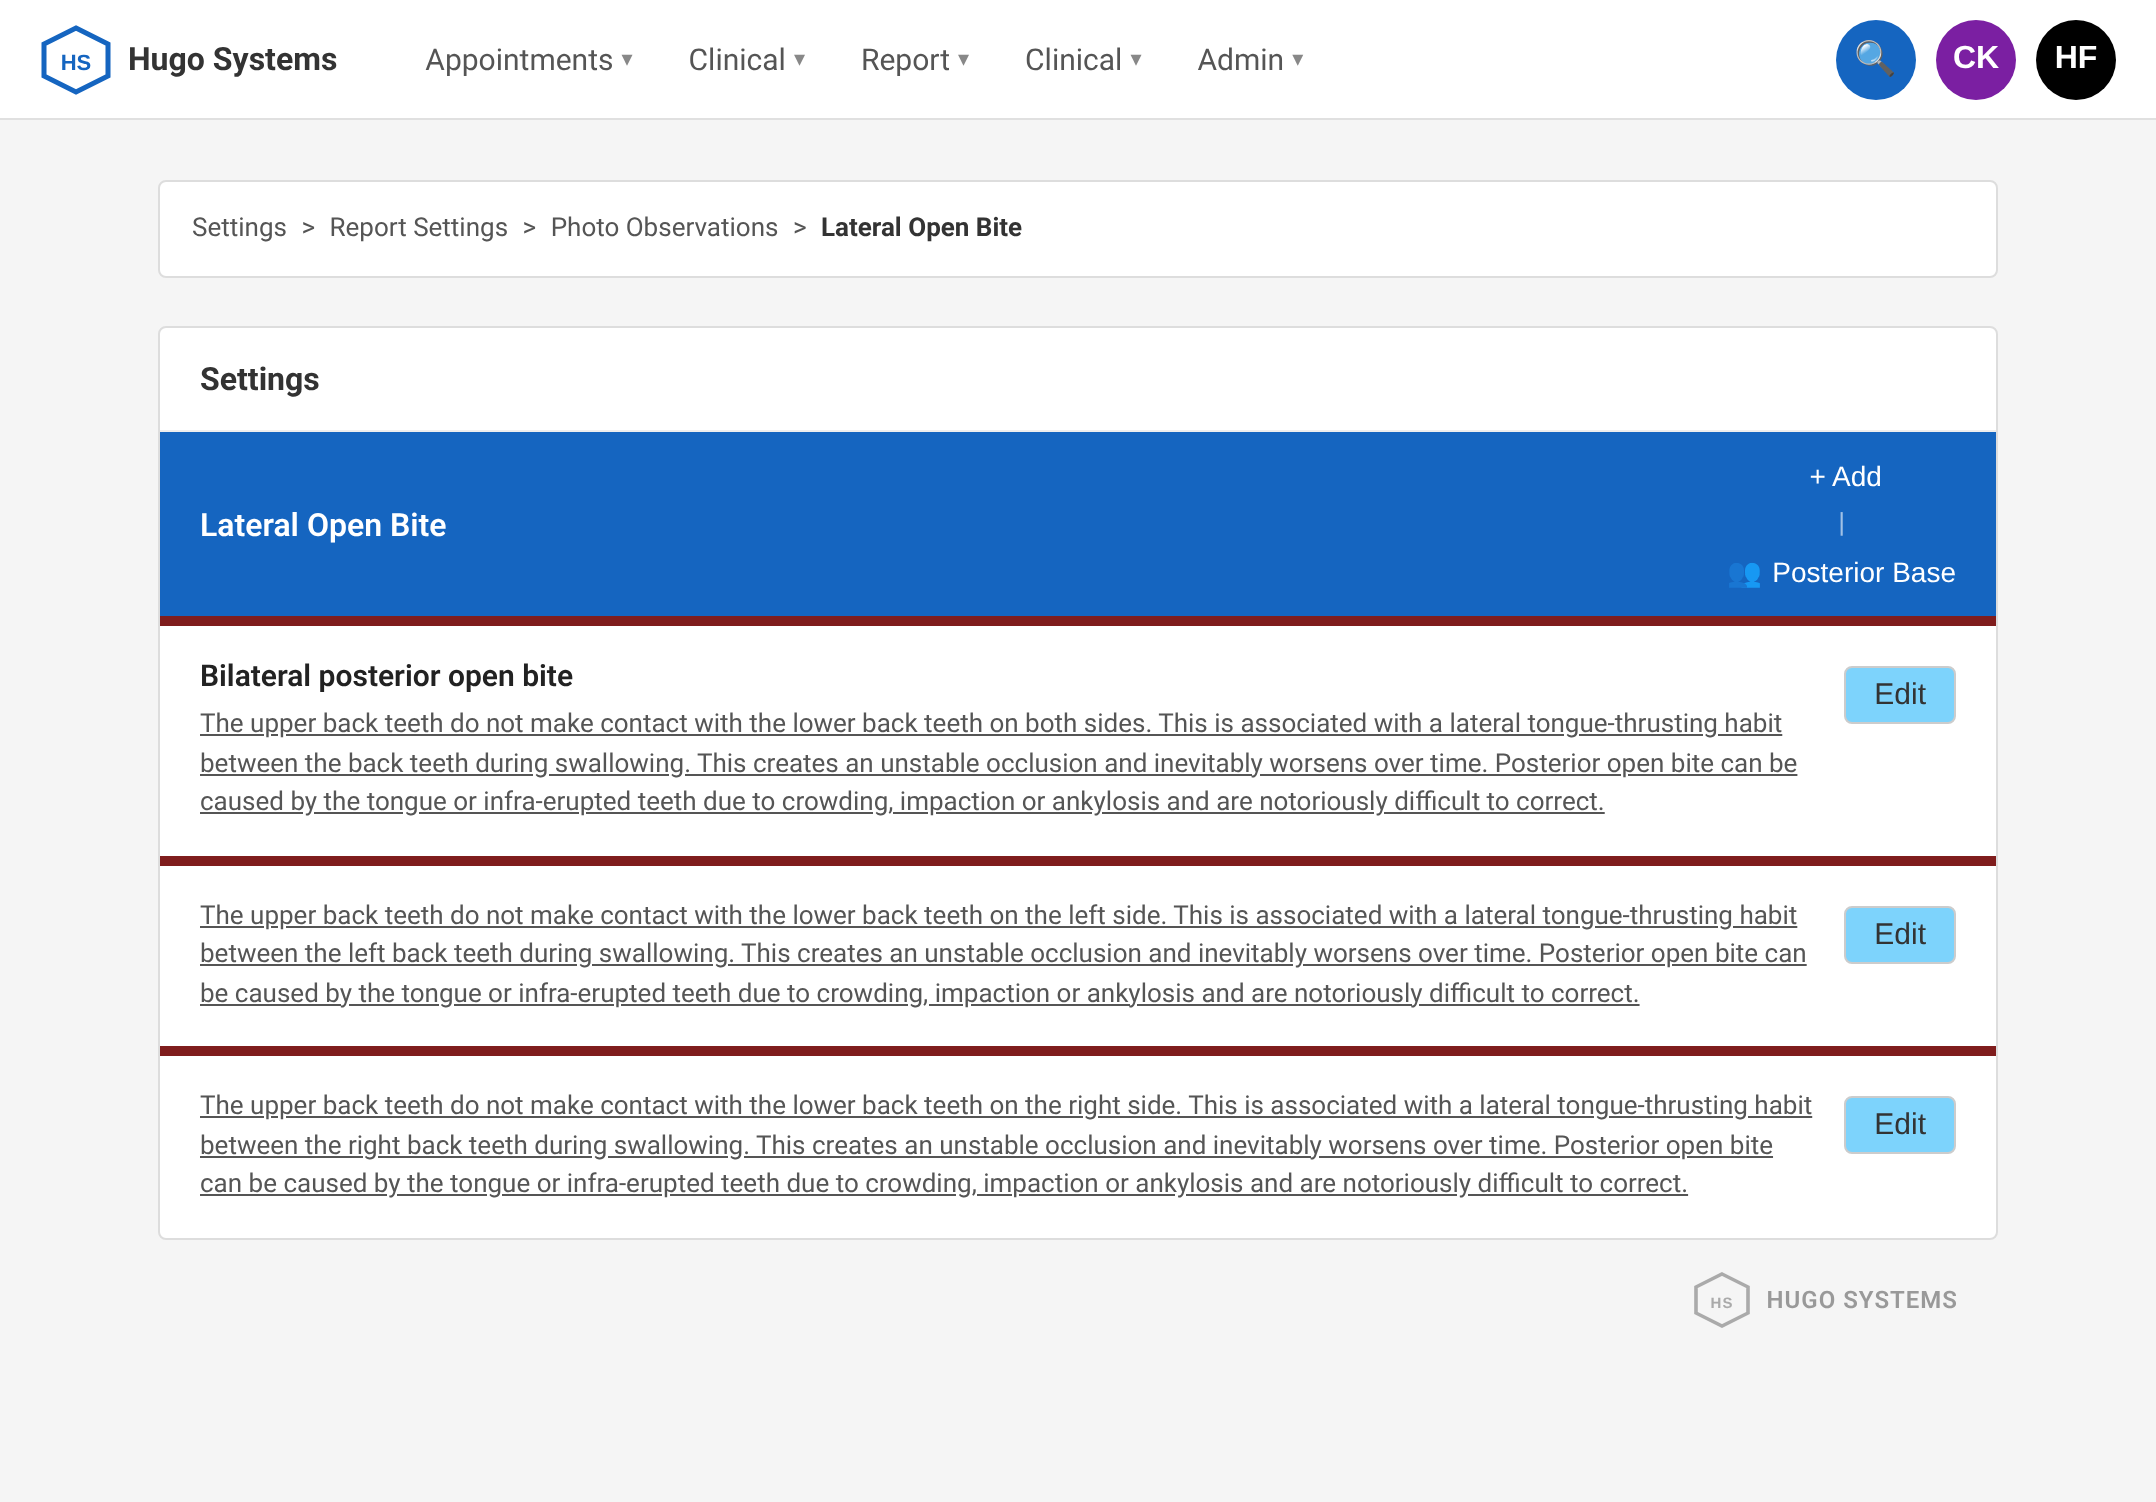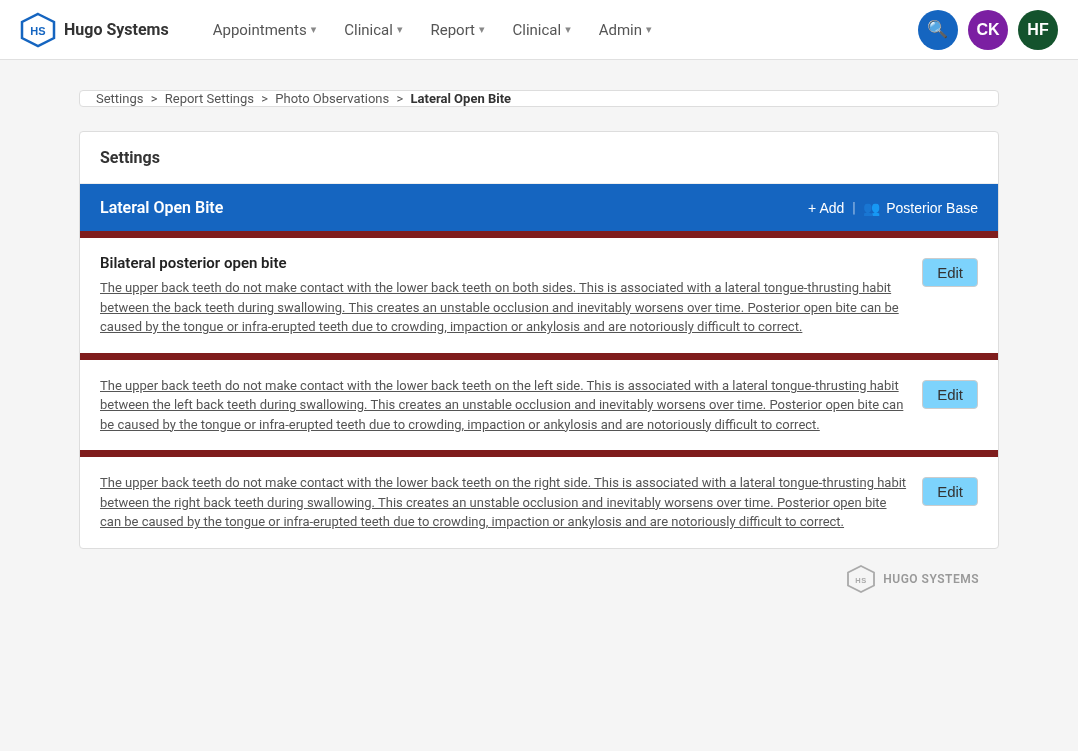--- a/index.html
+++ b/index.html
@@ -58,35 +58,35 @@
       border: none;
       cursor: pointer;
       display: flex;
       align-items: center;
       justify-content: center;
       font-size: 16px;
       font-weight: 600;
     }
     .btn-search { background: #1565c0; color: #fff; }
     .btn-ck { background: #7b1fa2; color: #fff; }
-    .btn-hf { background: #14532d; color: #fff; }
+    .btn-hf { background: #000000; color: #fff; }
 
     
     .main-content {
       max-width: 960px;
       margin: 30px auto;
       padding: 0 20px;
     }
 
     
     .breadcrumb-box {
       background: #fff;
       border: 1px solid #ddd;
       border-radius: 4px;
-      padding: 0 16px;
+      padding: 16px 16px;
       margin-bottom: 24px;
       font-size: 13px;
       color: #555;
     }
     .breadcrumb-box a { color: #555; text-decoration: none; }
     .breadcrumb-box .breadcrumb-current { font-weight: 700; color: #333; }
     .breadcrumb-sep { margin: 0 4px; }
 
     
     .settings-panel {
@@ -113,20 +113,21 @@
     }
     .section-title {
       font-size: 16px;
       font-weight: 600;
     }
     .section-actions {
       display: flex;
       align-items: center;
       gap: 8px;
       font-size: 14px;
+      flex-direction: column;
     }
     .section-add-btn {
       background: none;
       border: none;
       color: #fff;
       cursor: pointer;
       font-size: 14px;
       display: flex;
       align-items: center;
       gap: 4px;
@@ -138,21 +139,21 @@
       color: #fff;
       cursor: pointer;
       font-size: 14px;
       display: flex;
       align-items: center;
       gap: 5px;
     }
 
     
     .entry-row {
-      border-top: 7px solid #7f1d1d;
+      border-top: 5px solid #7f1d1d;
       padding: 16px 20px;
       display: flex;
       align-items: flex-start;
       justify-content: space-between;
       gap: 16px;
     }
     .entry-content { flex: 1; }
     .entry-title {
       font-size: 15px;
       font-weight: 600;

